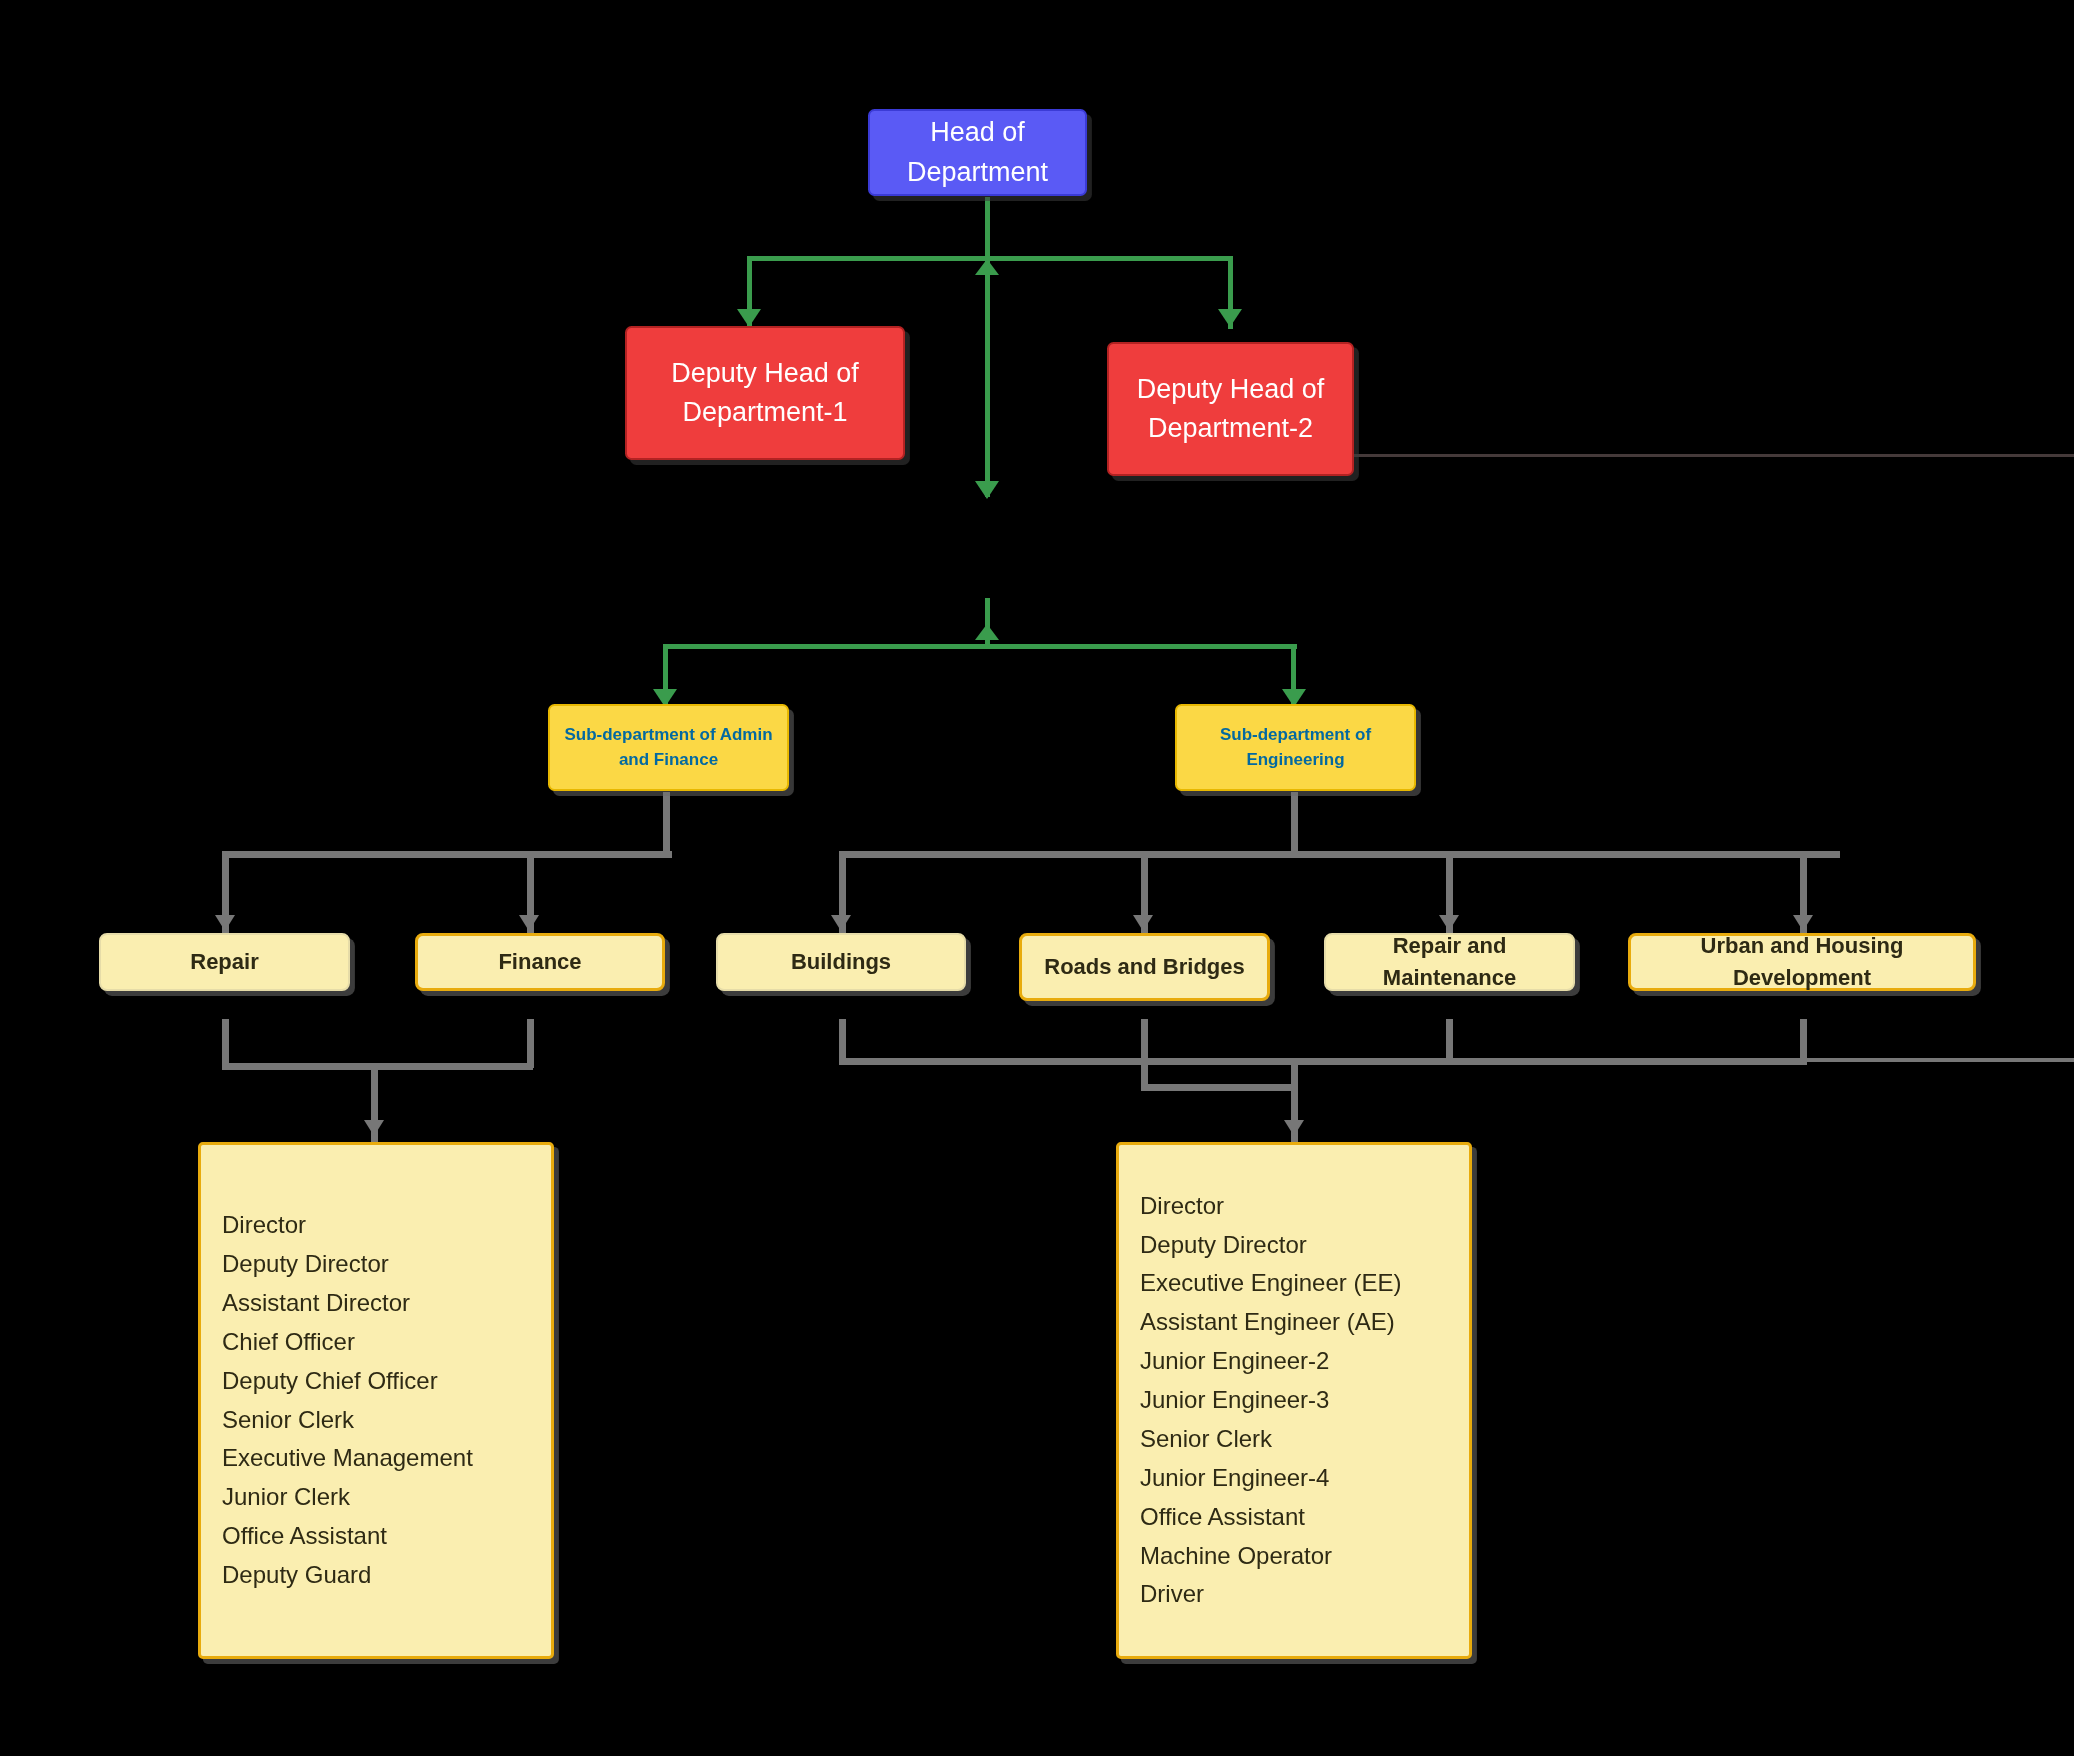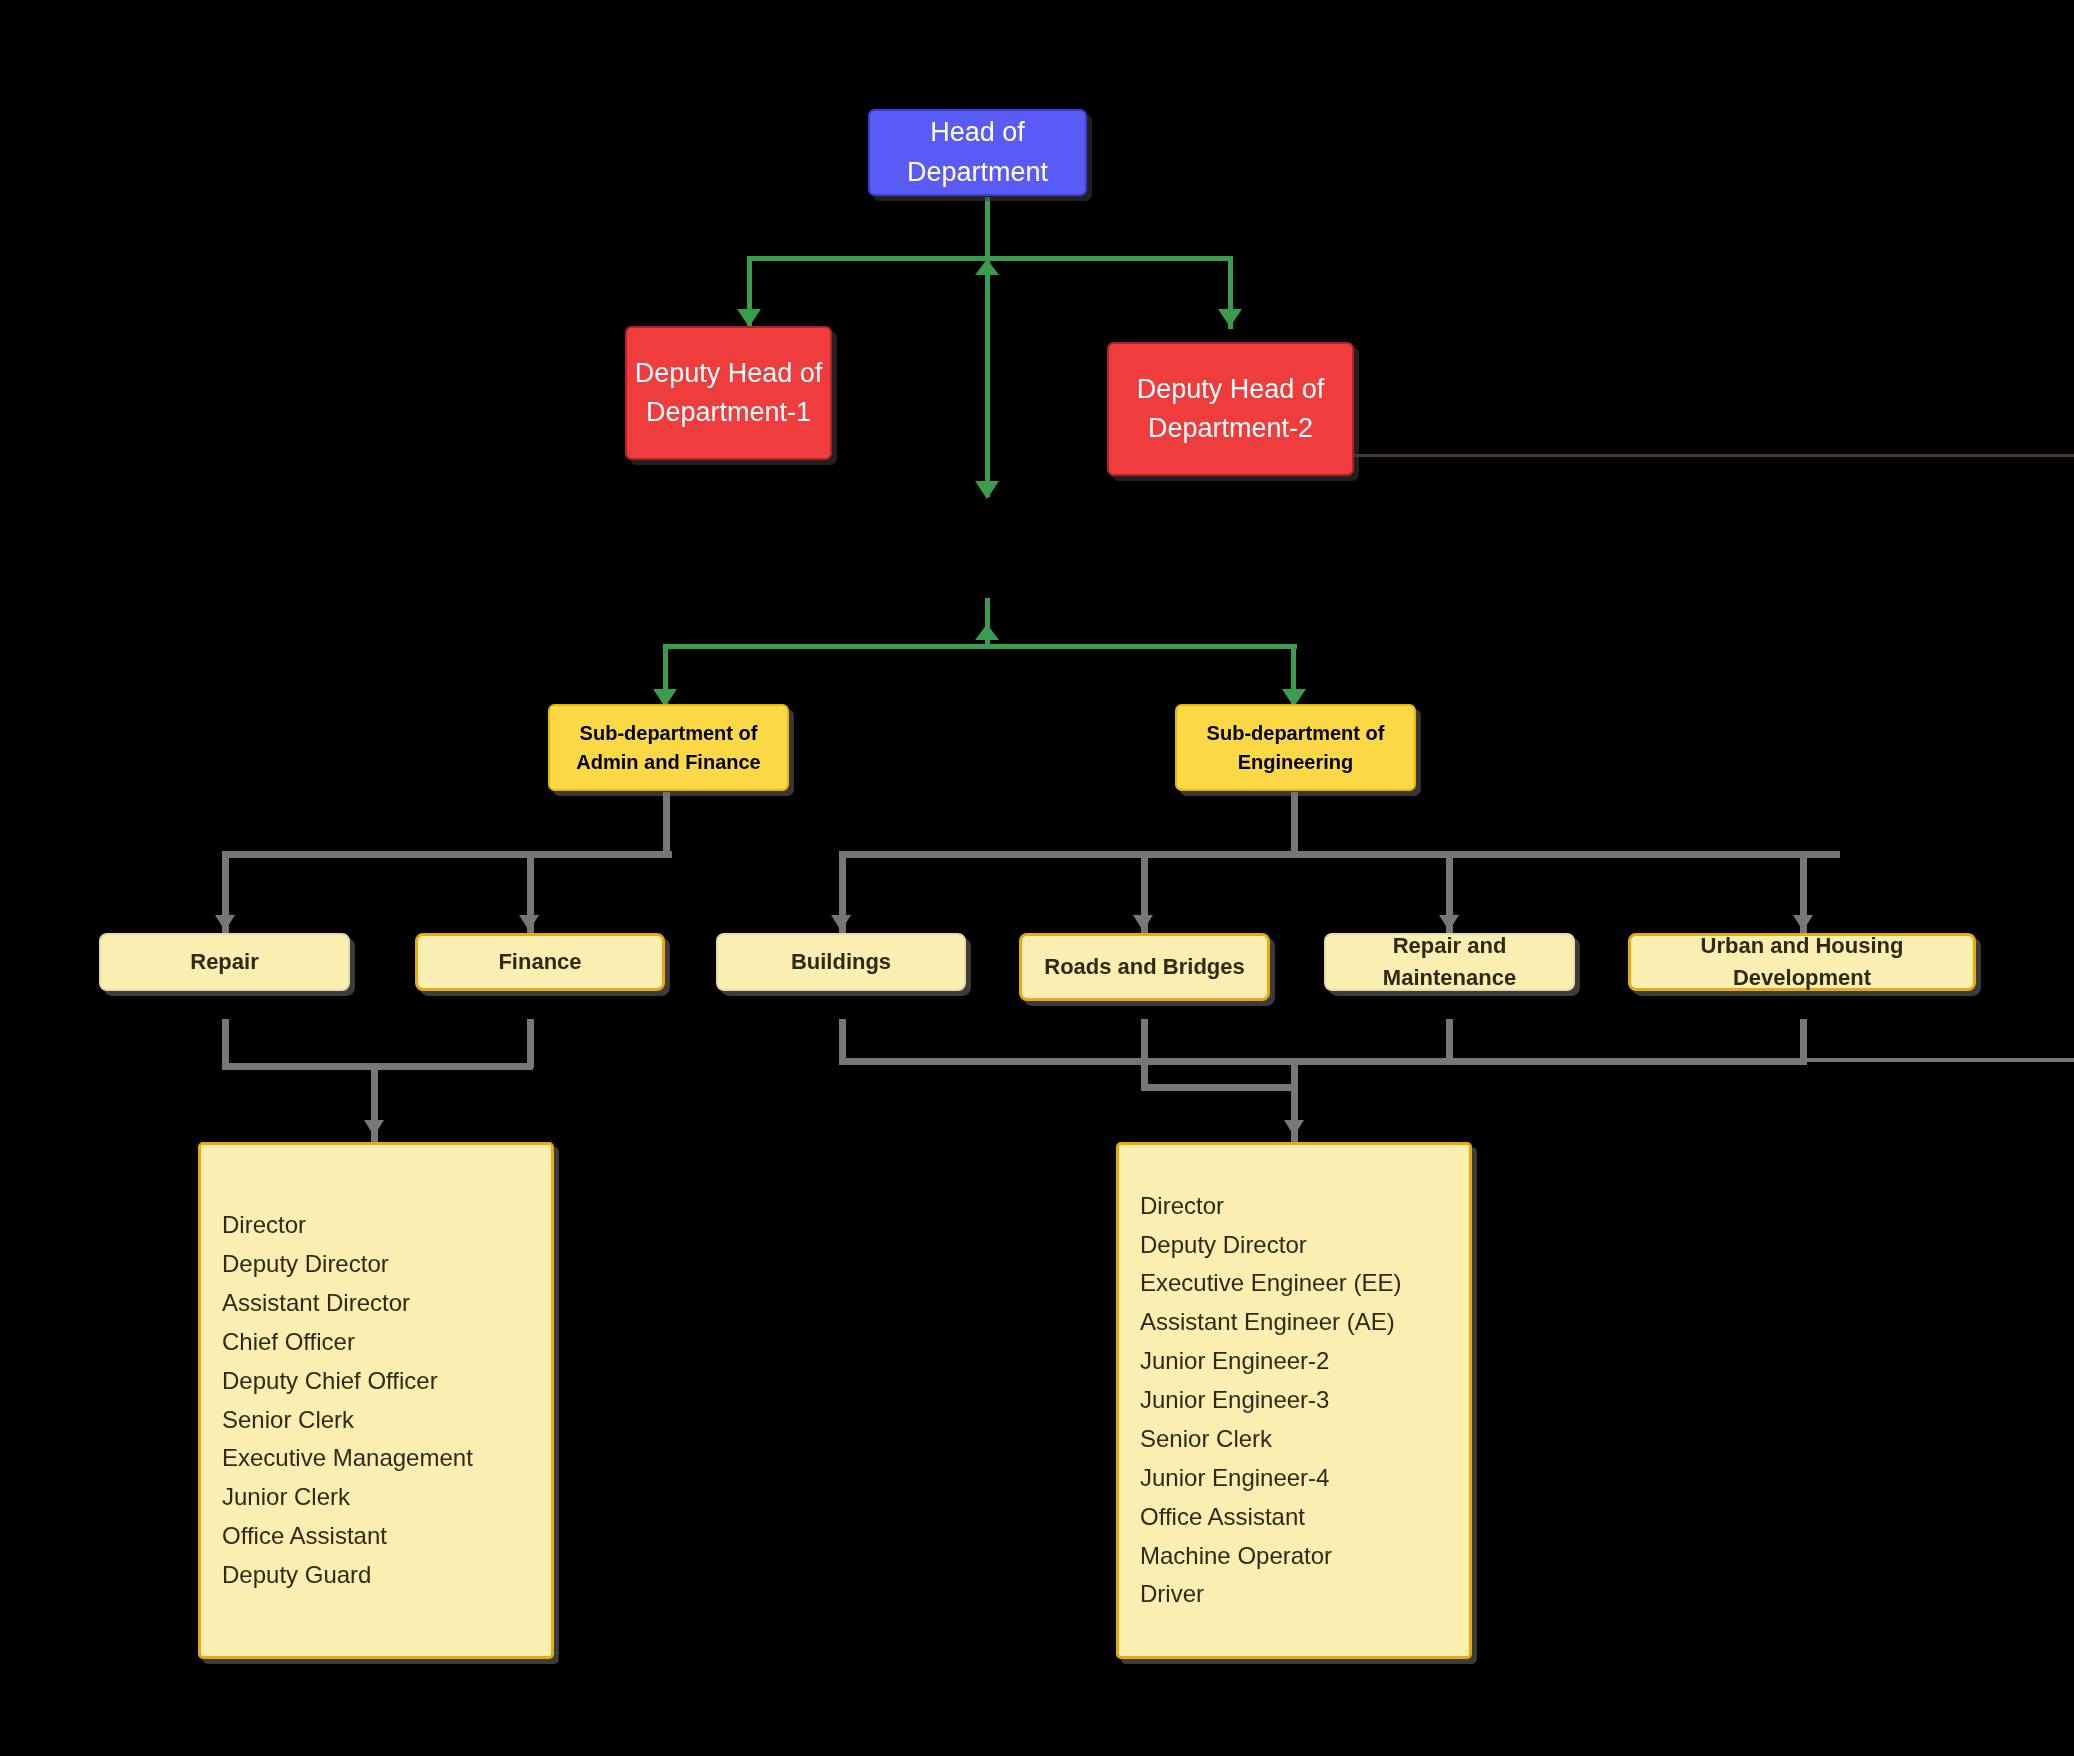--- a/index.html
+++ b/index.html
@@ -51,22 +51,22 @@
     background: #69da74;
     border: 2.4px solid #4cae59;
     color: #12300f;
     font-size: 27px;
     box-shadow: 4.9px 4.9px 0 rgba(110,110,110,0.55);
   }
 
   .node-subdept {
     background: #fbd845;
     border: 2.4px solid #e8b800;
-    color: #000000;
-    font-size: 20px;
+    color: #0369a1;
+    font-size: 17px;
     font-weight: bold;
     box-shadow: 4.9px 4.9px 0 rgba(110,110,110,0.5);
   }
 
   .node-unit {
     background: #faeeb0;
     color: #2e2a14;
     font-size: 22px;
     font-weight: bold;
     border-radius: 8px;
@@ -191,21 +191,21 @@
   <div class="seg seg-gray" style="left:1800px; top:1019px; width:6.5px; height:45px;"></div>
   <div class="seg seg-gray" style="left:839px; top:1058px; width:968px; height:6.5px;"></div>
   <div class="seg seg-gray" style="left:1141px; top:1084px; width:156px; height:6.5px;"></div>
   <div class="seg seg-gray" style="left:1291px; top:1058px; width:6.5px; height:86px;"></div>
   <div class="arrow arrow-gray-down" style="left:1284px; top:1120px;"></div>
 
   <div class="node node-head" style="left:868px; top:109px; width:219px; height:87px;">
     <span>Head of Department</span>
   </div>
 
-  <div class="node node-deputy" style="left:625px; top:326px; width:207px; height:134px;">
+  <div class="node node-deputy" style="left:625px; top:326px; width:280px; height:134px;">
     <span>Deputy Head of Department-1</span>
   </div>
 
   <div class="node node-deputy" style="left:1107px; top:326px; width:247px; height:134px;margin-top:16px;">
     <span>Deputy Head of Department-2</span>
   </div>
 
 
   <div class="node node-subdept" style="left:548px; top:704px; width:241px; height:87px;">
     <span>Sub-department of Admin and Finance</span>

